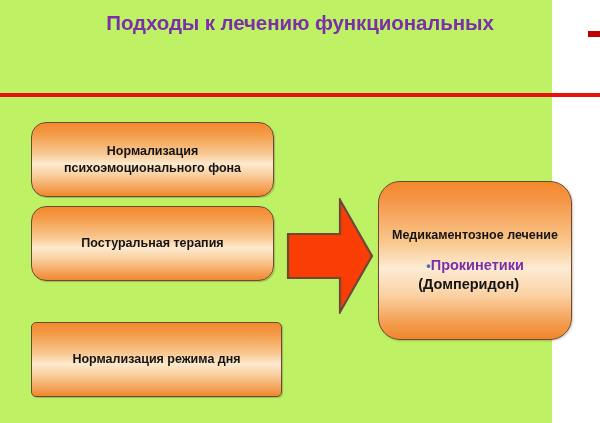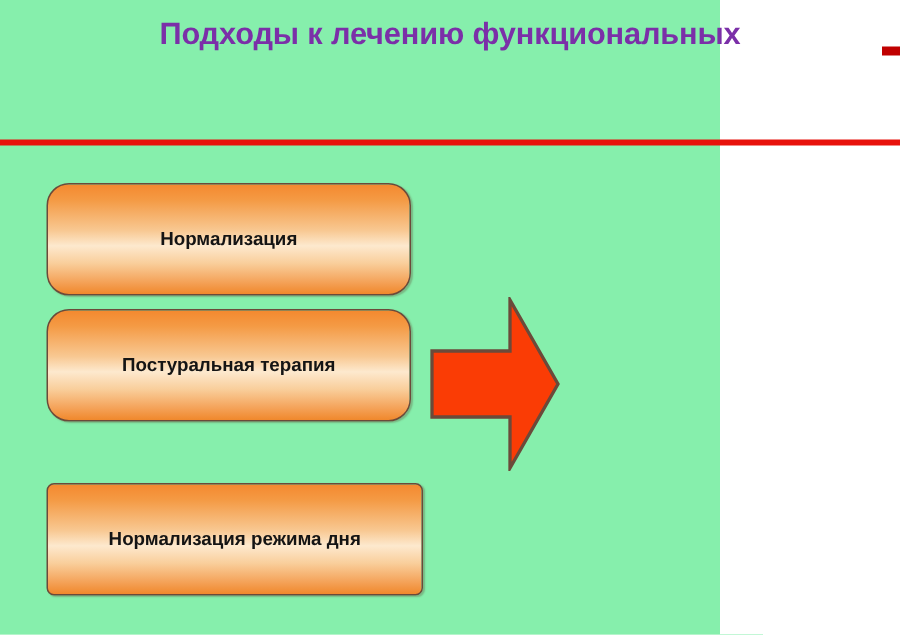--- a/index.html
+++ b/index.html
@@ -8,23 +8,23 @@
   }
   body {
     width: 600px;
     height: 423px;
     background: #ffffff;
     font-family: "Liberation Sans", sans-serif;
     overflow: hidden;
   }
   #slide {
     position: relative;
-    width: 480px;
+    width: 552px;
     height: 423px;
-    background: #86efac;
+    background: #bef264;
   }
 
   
   #title-block {
     position: absolute;
     left: 28px;
     top: 10px;
     width: 544px;
     text-align: center;
   }
@@ -176,20 +176,21 @@
   <div id="title-block">
     <div class="title-line">Подходы к лечению функциональных</div>
   </div>
 
   <div id="title-rule"></div>
   <div id="corner-dash"></div>
 
   <div class="flow-box" id="box-psycho">
     <div class="box-text">
       <div>Нормализация</div>
+      <div>психоэмоционального фона</div>
     </div>
   </div>
 
   <div class="flow-box" id="box-postural">
     <div class="box-text">
       <div>Постуральная терапия</div>
     </div>
   </div>
 
   <div class="flow-box" id="box-regimen">
@@ -197,14 +198,23 @@
       <div>Нормализация режима дня</div>
     </div>
   </div>
 
   <div id="flow-arrow">
     <svg width="88" height="116" viewBox="0 0 88 116" xmlns="http://www.w3.org/2000/svg">
       <polygon points="2,36 54,36 54,2 86,58 54,114 54,80 2,80" fill="#FA3C05" stroke="#6B4A3A" stroke-width="2.2" stroke-linejoin="miter"></polygon>
     </svg>
   </div>
 
+  <div id="box-medication">
+    <div id="med-title">Медикаментозное лечение</div>
+    <div>
+      <div id="med-bullet-line">
+        <span id="med-bullet-dot">•</span><span>Прокинетики</span>
+      </div>
+      <div id="med-sub-line">(Домперидон)</div>
+    </div>
+  </div>
 
 </div>
 
 </body></html>

